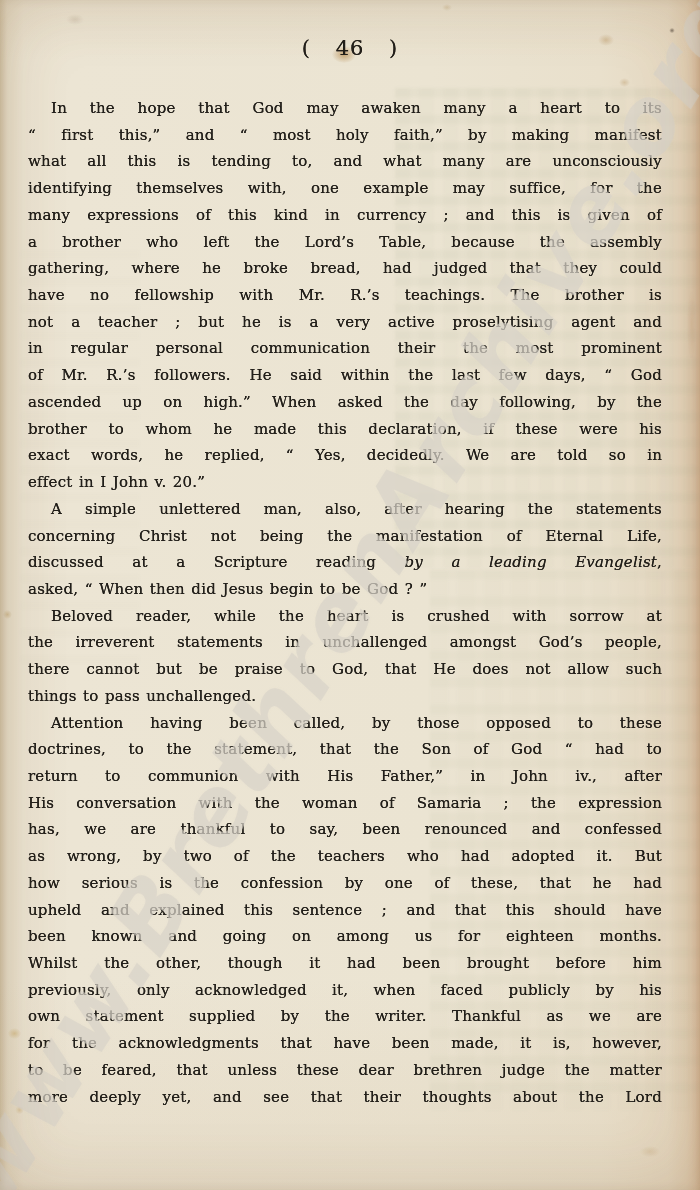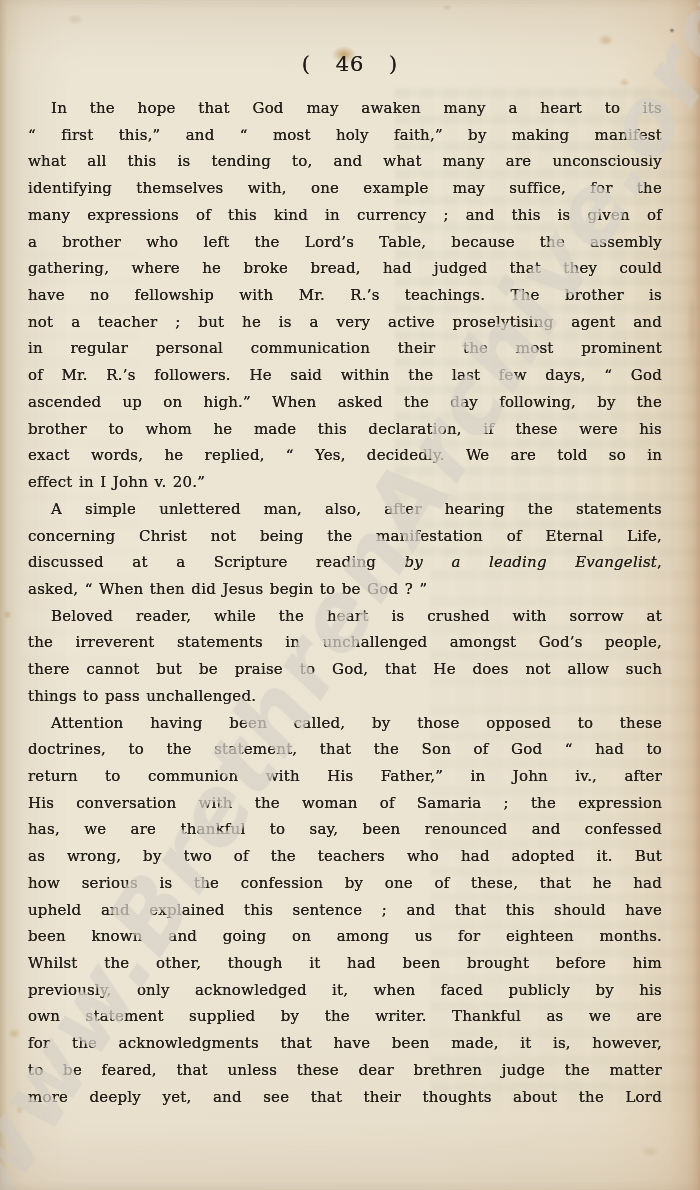--- a/index.html
+++ b/index.html
@@ -15,21 +15,21 @@
   .page::before{ 
     content:"";position:absolute;inset:0;z-index:0;pointer-events:none;
     background:linear-gradient(180deg,
       rgba(214,196,166,.20) 0px, rgba(236,229,212,0) 60px,
       rgba(236,229,212,0) 980px, rgba(210,190,160,.14) 1120px,
       rgba(205,183,150,.22) 1190px);
   }
 
   
   .pagenum{
-    position:absolute;top:52px;left:0;right:0;z-index:2;
+    position:absolute;top:36px;left:0;right:0;z-index:2;
     text-align:center;color:var(--ink,#221f1a);
     font-size:21px;letter-spacing:1px;word-spacing:17px;
     text-shadow:0 0 .4px currentColor;
   }
   .textblock{
     position:absolute;left:28px;right:38px;top:95px;z-index:2;
     color:var(--ink,#221f1a);
     font-size:15px;line-height:26.72px;letter-spacing:.2px;word-spacing:1.5px;
     text-shadow:0 0 .45px currentColor;
   }

